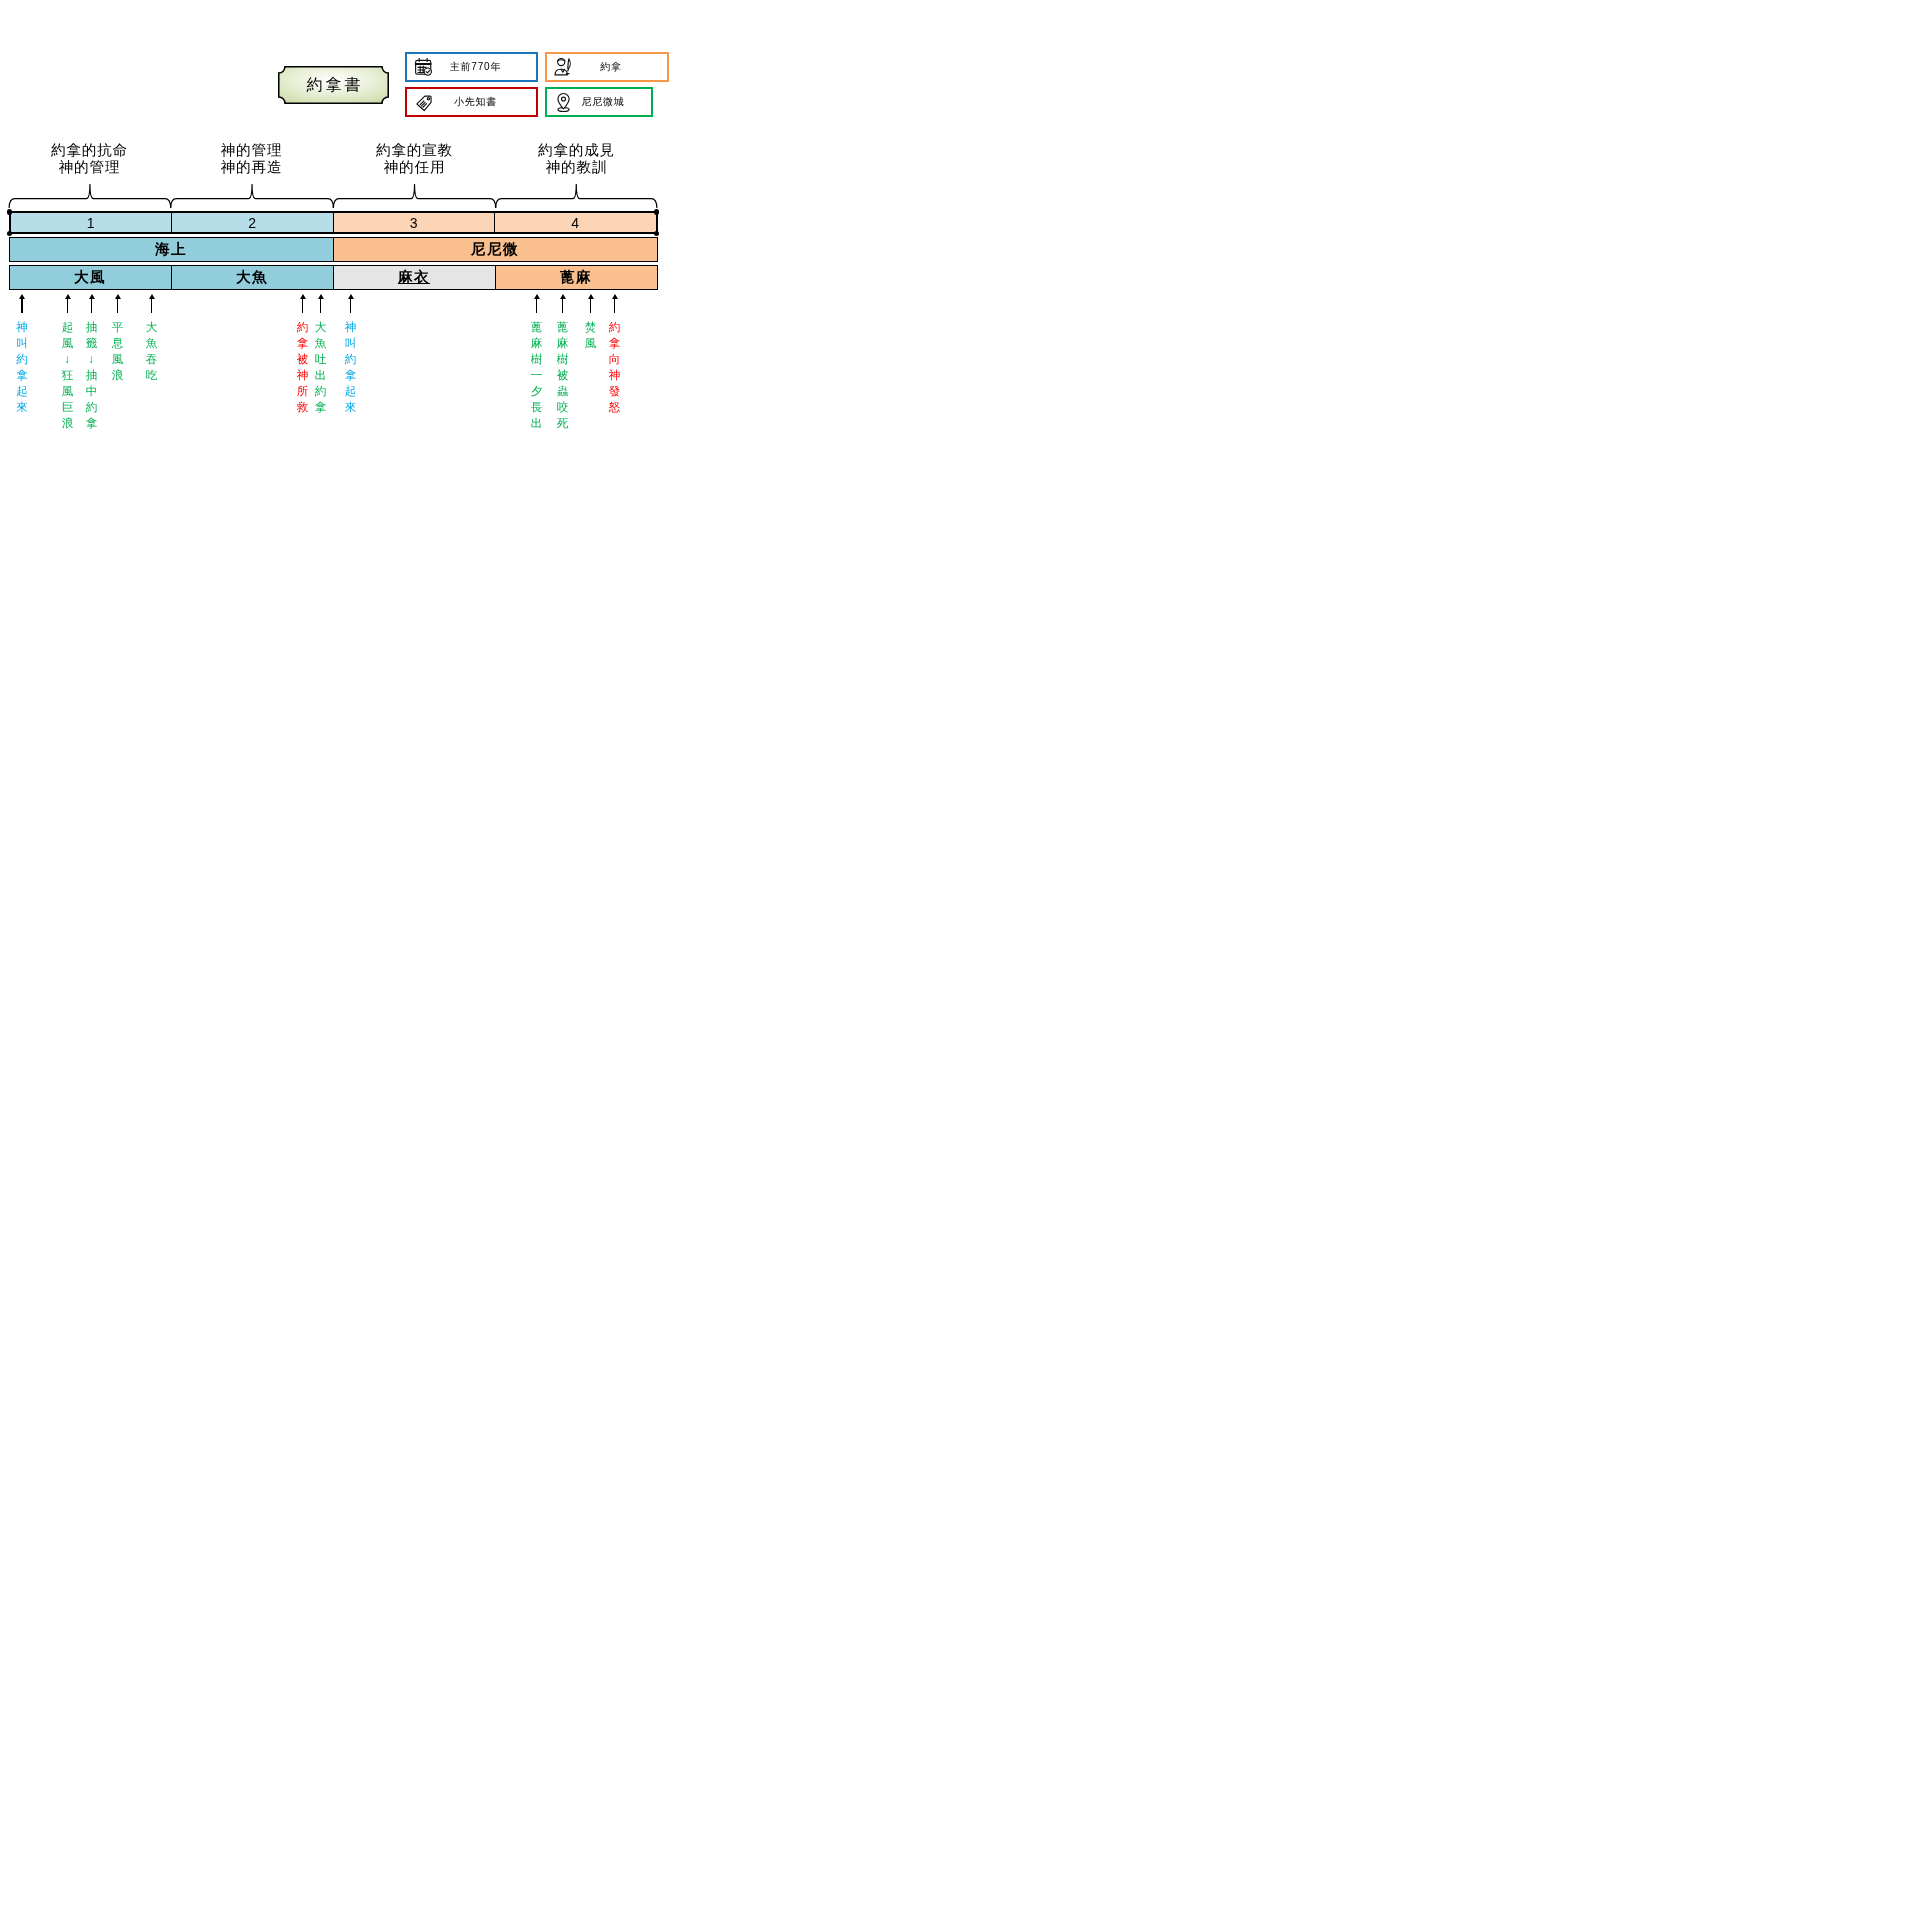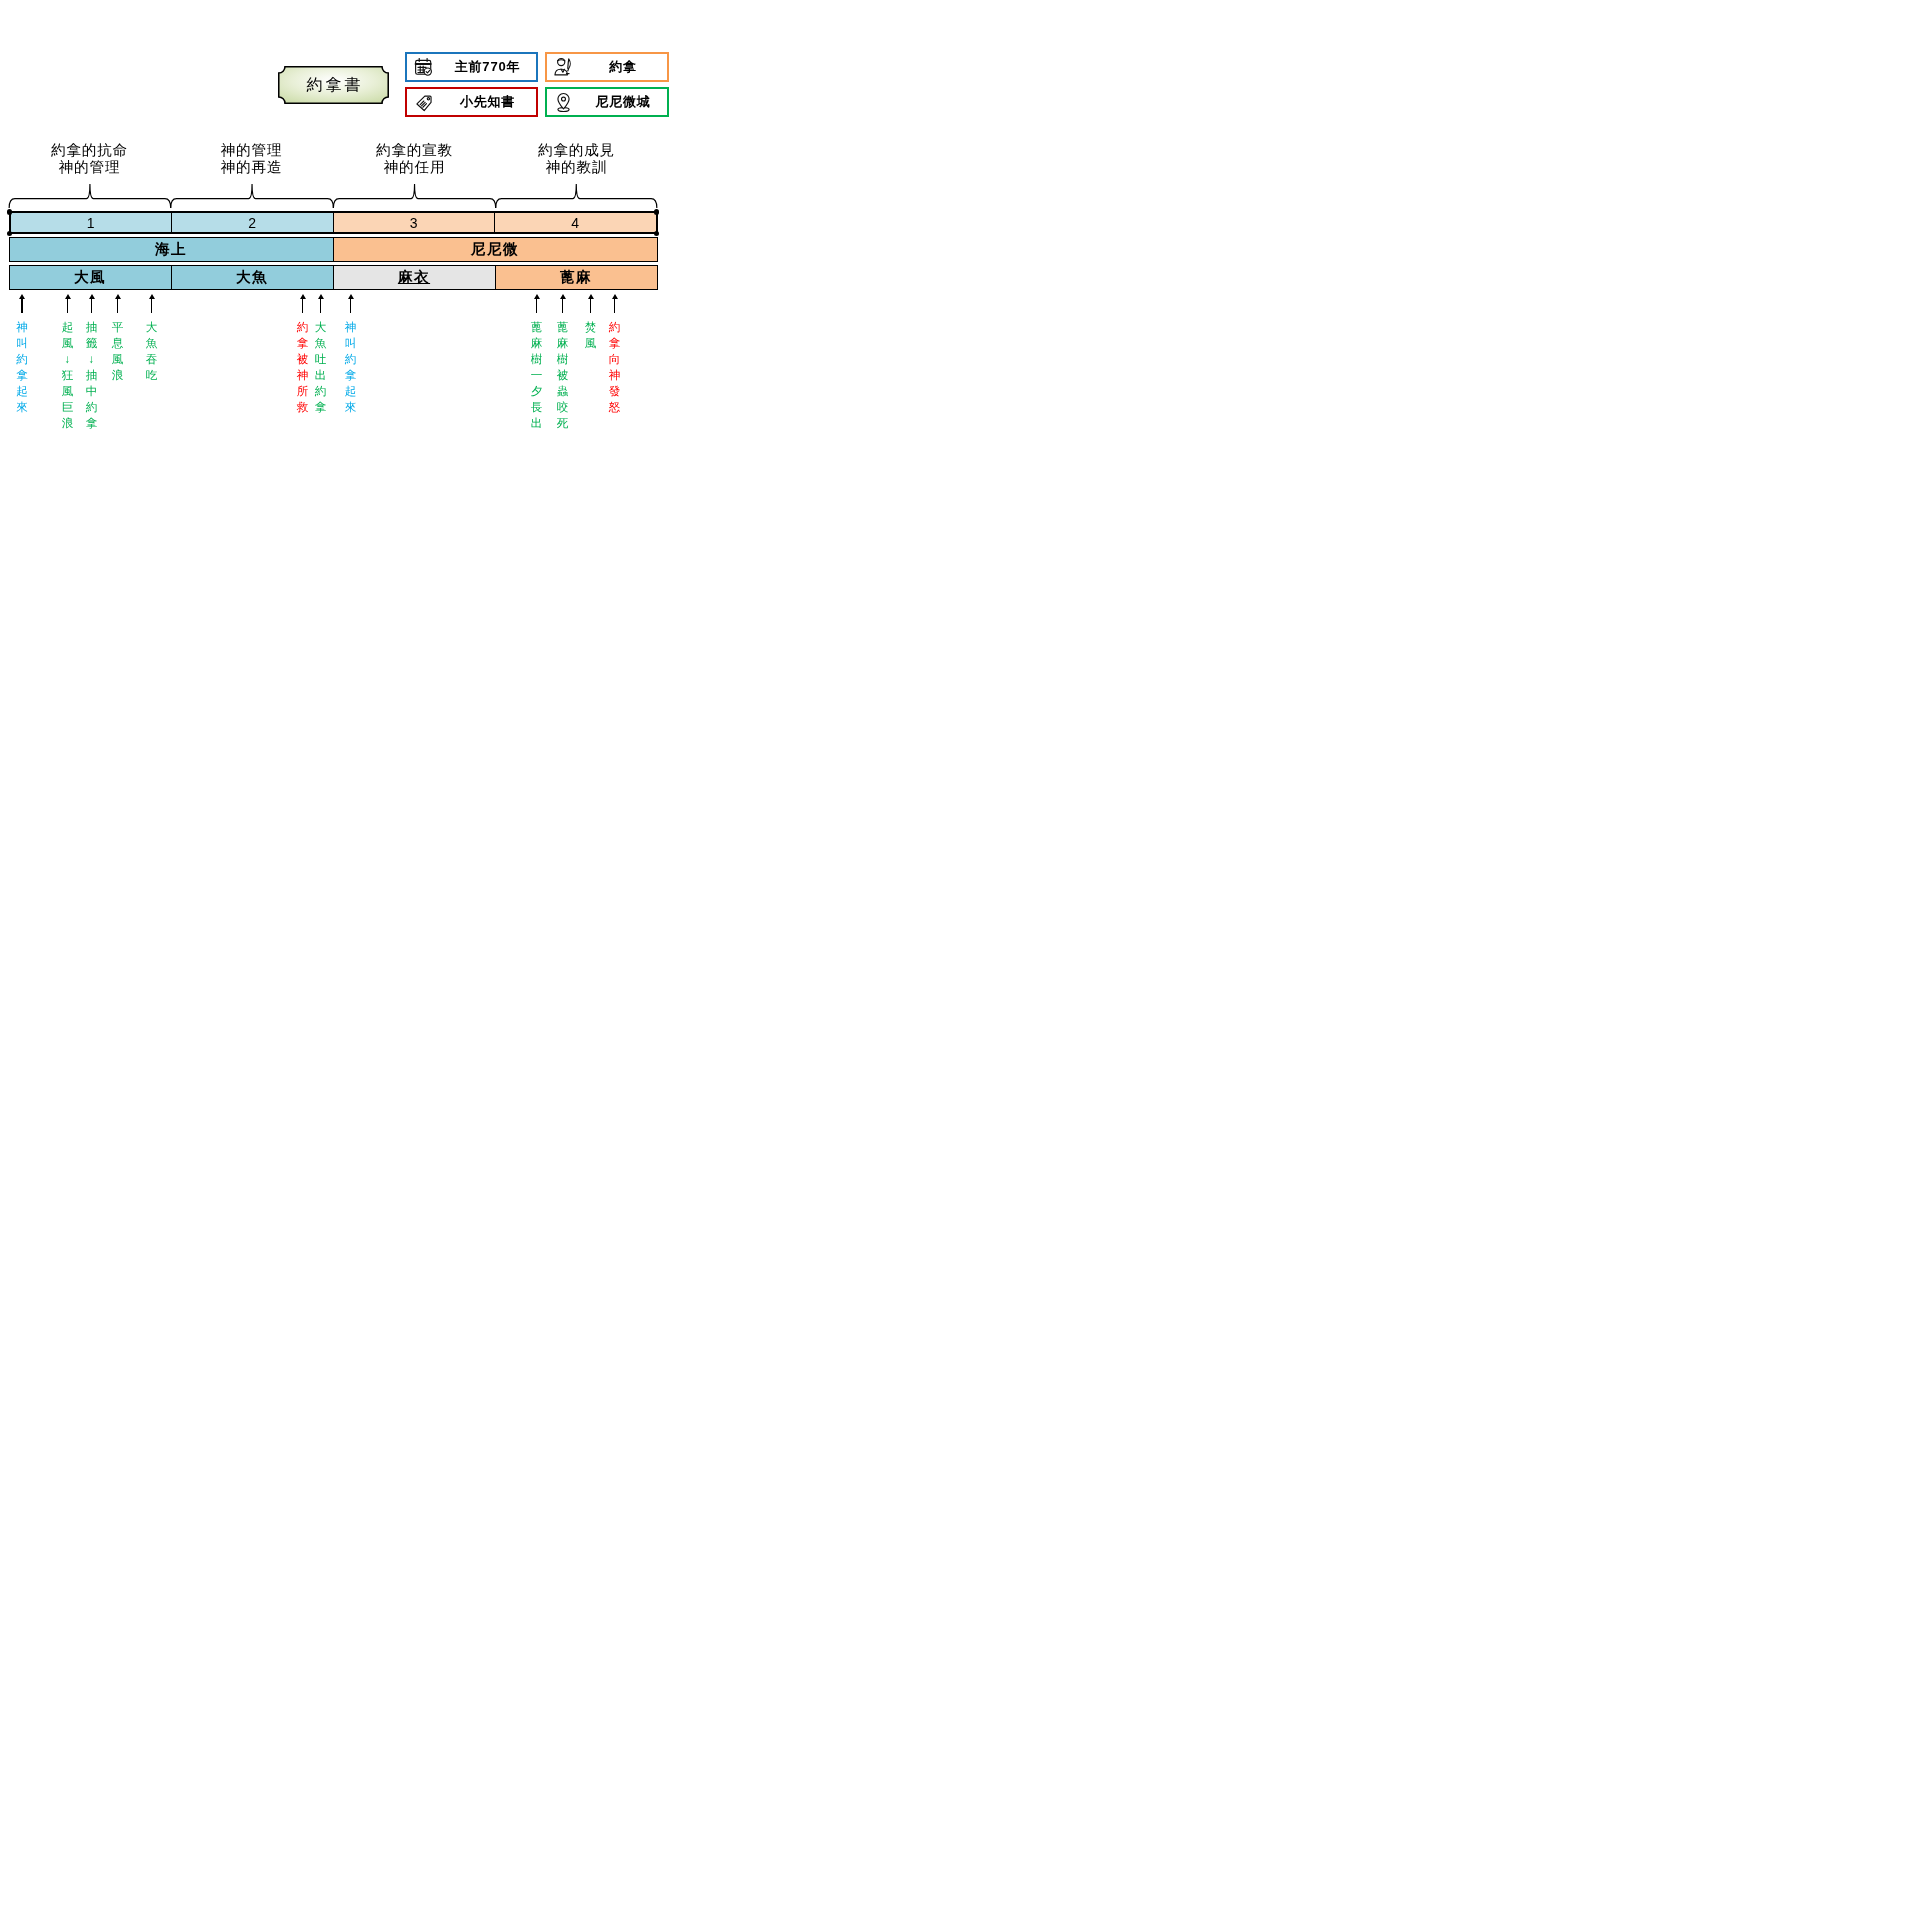--- a/index.html
+++ b/index.html
@@ -19,23 +19,23 @@
   .badge{
     position:absolute;height:30px;background:#fff;border:2.3px solid #888;
     box-sizing:border-box;
   }
   .badge .icon{
     position:absolute;left:6.2px;top:50%;transform:translateY(-50%);
     width:21px;height:21px;
   }
   .badge .icon svg{width:21px;height:21px;display:block;}
   .badge .blabel{
-    position:absolute;left:16px;top:0;width:100%;height:100%;
+    position:absolute;left:4px;top:0;width:100%;height:100%;
     display:flex;align-items:center;justify-content:center;
-    font-size:13px;font-weight:bold;letter-spacing:0.8px;
+    font-size:10px;font-weight:normal;letter-spacing:0.8px;
   }
   
   .sect-header{
     position:absolute;top:142px;width:139px;text-align:center;
     font-size:14.6px;line-height:17.3px;letter-spacing:0.8px;
   }
   
   .braces{position:absolute;left:0;top:181px;width:676px;height:30px;}
   
   .trow{position:absolute;left:8.5px;width:649px;box-sizing:border-box;display:flex;}
@@ -120,21 +120,21 @@
           <svg viewBox="0 0 64 64" fill="none" stroke="#111" stroke-width="3.5" stroke-linecap="round" stroke-linejoin="round">
             <path d="M12 38 L36 14 H52 a3 3 0 0 1 3 3 V33 L34 58 Z"></path>
             <circle cx="47" cy="22" r="3.5"></circle>
             <line x1="22" y1="40" x2="33" y2="29"></line>
             <line x1="26" y1="44" x2="37" y2="33"></line>
             <line x1="30" y1="48" x2="41" y2="37"></line>
           </svg>
         </span>
         <span class="blabel">小先知書</span>
       </div>
-      <div class="badge" style="left: 545px; top: 87px; width: 124px; border-color: rgb(0, 176, 80); padding-left: 13px;">
+      <div class="badge" style="left: 545px; top: 87px; width: 108px; border-color: rgb(0, 176, 80); padding-left: 13px;">
         <span class="icon">
           <svg viewBox="0 0 64 64" fill="none" stroke="#111" stroke-width="3.5" stroke-linecap="round" stroke-linejoin="round">
             <ellipse cx="32" cy="55" rx="17" ry="6"></ellipse>
             <path d="M32 6 c-11 0 -17 9 -17 17 c0 11 17 30 17 30 s17 -19 17 -30 c0 -8 -6 -17 -17 -17 Z" fill="#fff"></path>
             <circle cx="32" cy="23" r="6"></circle>
           </svg>
         </span>
         <span class="blabel">尼尼微城</span>
       </div>
     </div>

